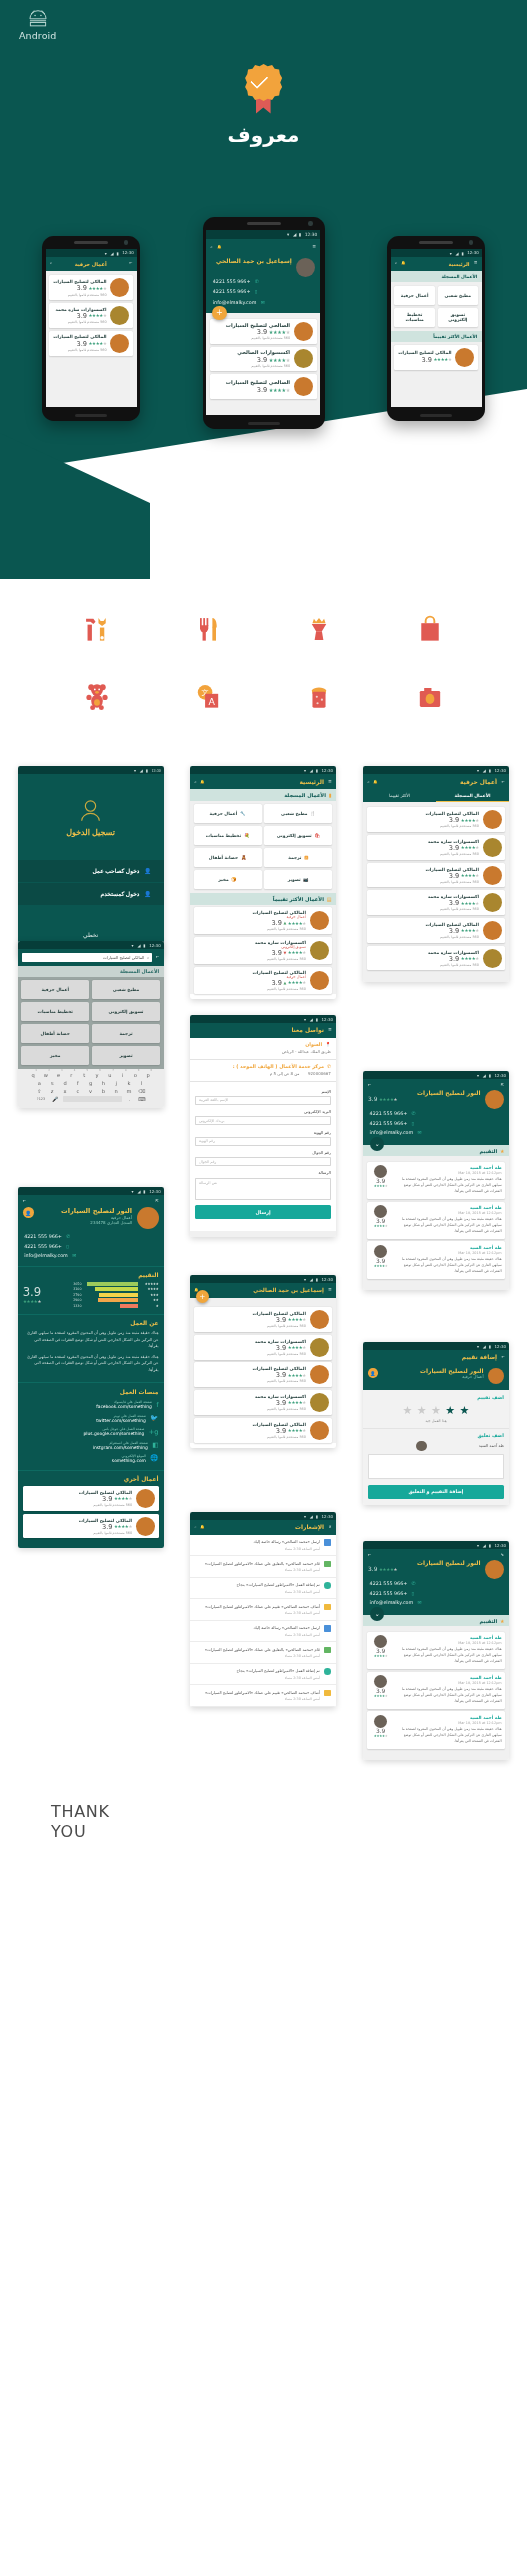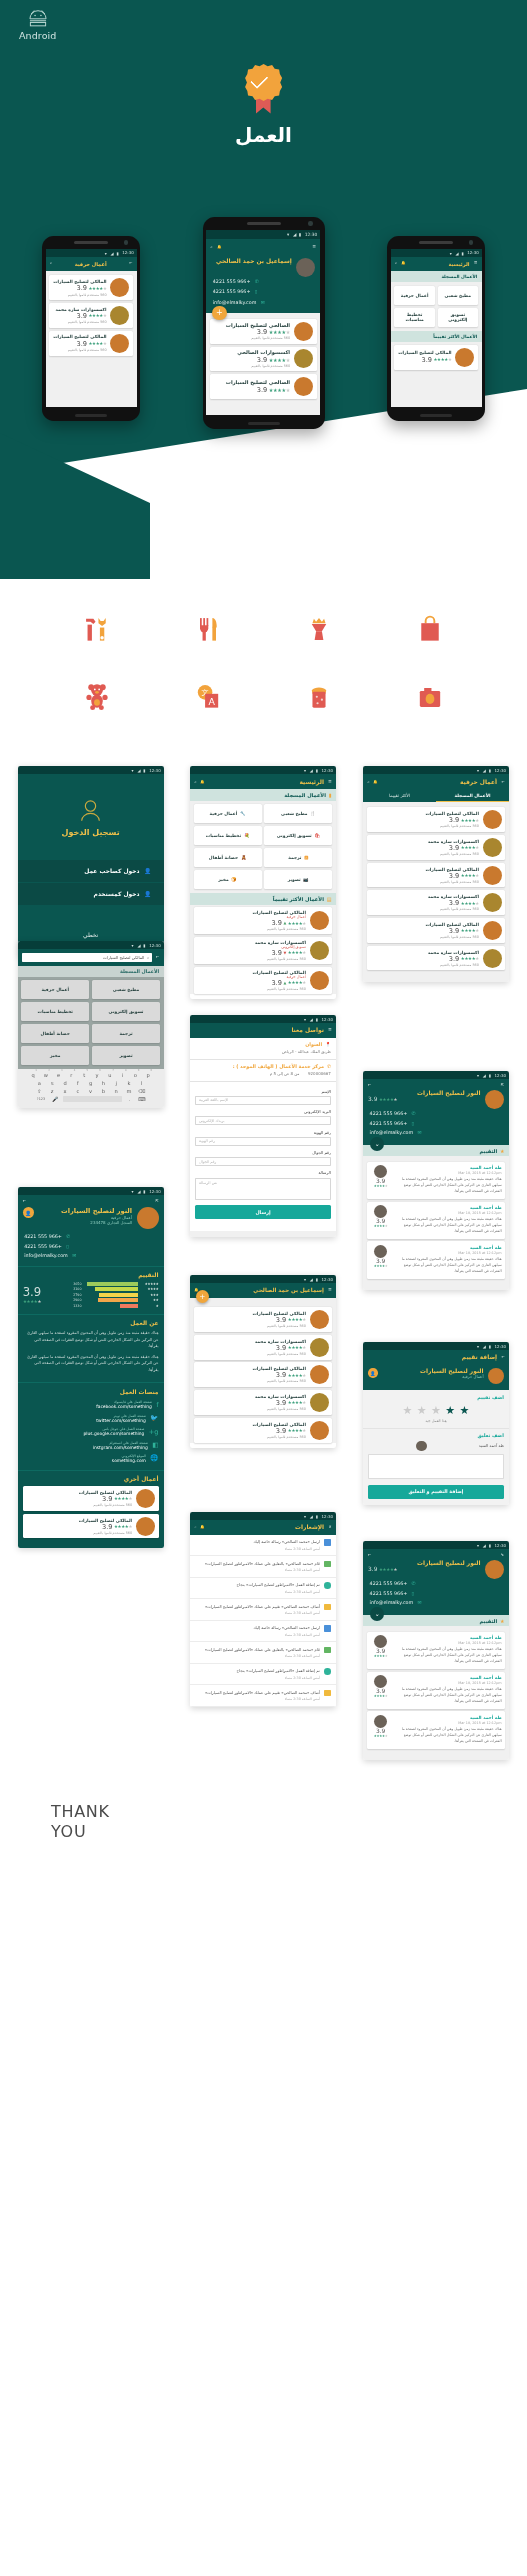--- a/index.html
+++ b/index.html
@@ -279,21 +279,21 @@
       </span>
       <span class="android-label">Android</span>
     </div>
 
     <div class="logo-wrap">
       <div class="badge-seal">
         <div class="ribbon"></div>
         <div class="seal"></div>
         <div class="seal-check"></div>
       </div>
-      <div class="logo-text">العمل</div>
+      <div class="logo-text">معروف</div>
     </div>
 
     <div class="mock" style="left:42px; top:236px;">
       <div class="device" style="width:98px; position:relative;">
         <div class="speaker"></div>
         <div class="cam"></div>
         <div class="bottombar"></div>
         <div class="scr" style="width:91px;height:158px;">
           <div class="statusbar">
             <span class="sb-ic">▾</span>
@@ -539,21 +539,21 @@
           <rect x="8" y="15" width="28" height="22" rx="2" fill="#e05a52"></rect>
           <rect x="14" y="11" width="10" height="5" fill="#e05a52"></rect>
           <ellipse cx="22" cy="26" rx="6" ry="7" fill="#f2a33c"></ellipse>
         </svg>
       </div>
     </div>
   </div>
 
   <div class="gallery" style="height:1677px;">
 
-    <div class="g-phone" style="left:17.6px; top:10.3px;">
+    <div class="g-phone" style="left:17.6px; top:10.3px;font-family:Liberation Serif, serif;">
       <div class="statusbar">
         <span class="sb-ic">▾</span>
         <span class="sb-ic">◢</span>
         <span class="sb-ic">▮</span>
         <span>12:30</span>
       </div>
       <div class="login-hero">
         <span>
           <svg width="25" height="25" viewBox="0 0 34 34">
             <circle cx="17" cy="11" r="7" fill="none" stroke="#c9a93f" stroke-width="1.6"></circle>

